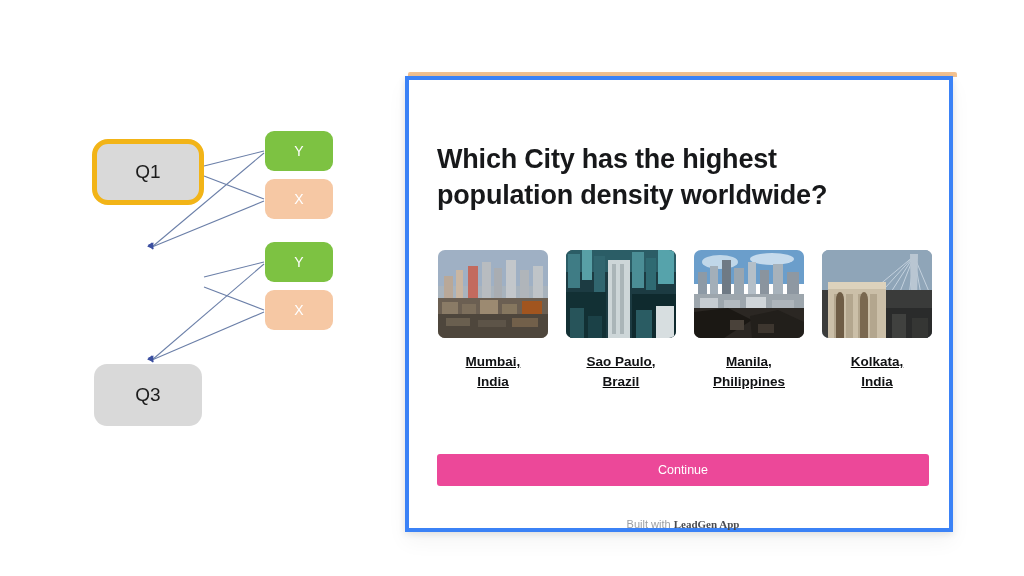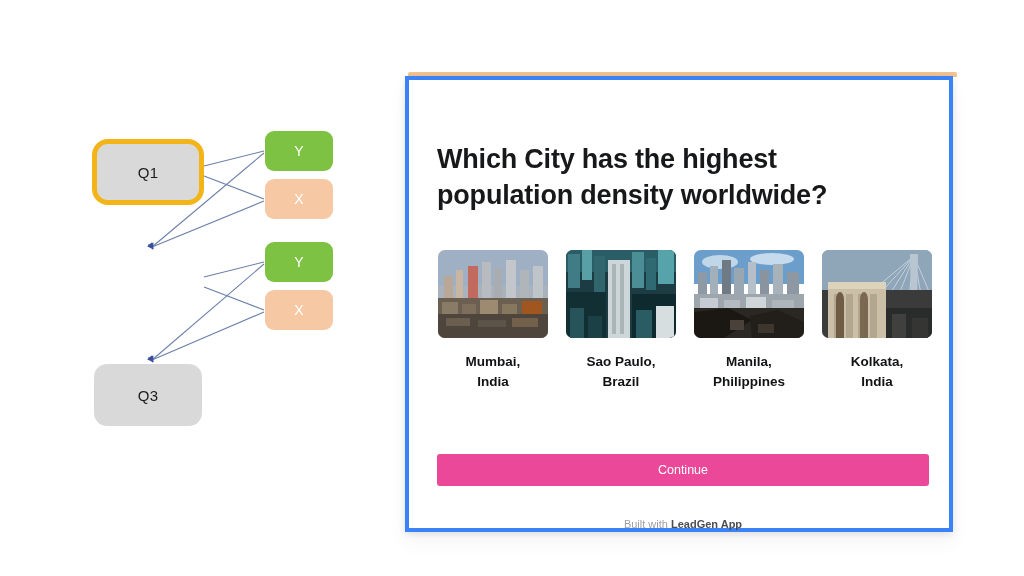--- a/index.html
+++ b/index.html
@@ -35,21 +35,21 @@
     width: 108px;
     height: 62px;
     background: #d9d9d9;
     border-radius: 13px;
     display: flex;
     align-items: center;
     justify-content: center;
     box-sizing: border-box;
   }
   .q-node .q-label {
-    font-size: 15px;
+    font-size: 19px;
     color: #1c1c1c;
     font-family: "Liberation Sans", sans-serif;
     letter-spacing: 0.2px;
   }
   .q-node.selected {
     border: 5px solid #f2b417;
     border-radius: 16px;
     width: 112px;
     height: 66px;
   }
@@ -127,20 +127,21 @@
     top: 170px;
     width: 504px;
     display: flex;
     justify-content: space-between;
   }
   .option-card {
     width: 120px;
     display: flex;
     flex-direction: column;
     align-items: center;
+    text-decoration: underline;
   }
   .option-thumb {
     width: 110px;
     height: 88px;
     border-radius: 7px;
     overflow: hidden;
     position: relative;
   }
   .option-thumb svg { display: block; width: 110px; height: 88px; }
   .option-label {
@@ -177,20 +178,21 @@
     top: 438px;
     width: 548px;
     text-align: center;
     font-size: 11px;
     color: #9b9ea3;
     font-family: "Liberation Sans", sans-serif;
   }
   #card-footer .brand {
     font-weight: bold;
     color: #4b4d52;
+    font-family: Liberation Serif, serif;
   }
 </style>
 </head>
 <body>
 
 <div id="flow-diagram">
 
   <svg id="flow-svg" viewBox="0 0 400 576">
     <defs>
       <marker id="arrowhead" markerWidth="7" markerHeight="7" refX="3.2" refY="3.2" orient="auto" markerUnits="strokeWidth">

